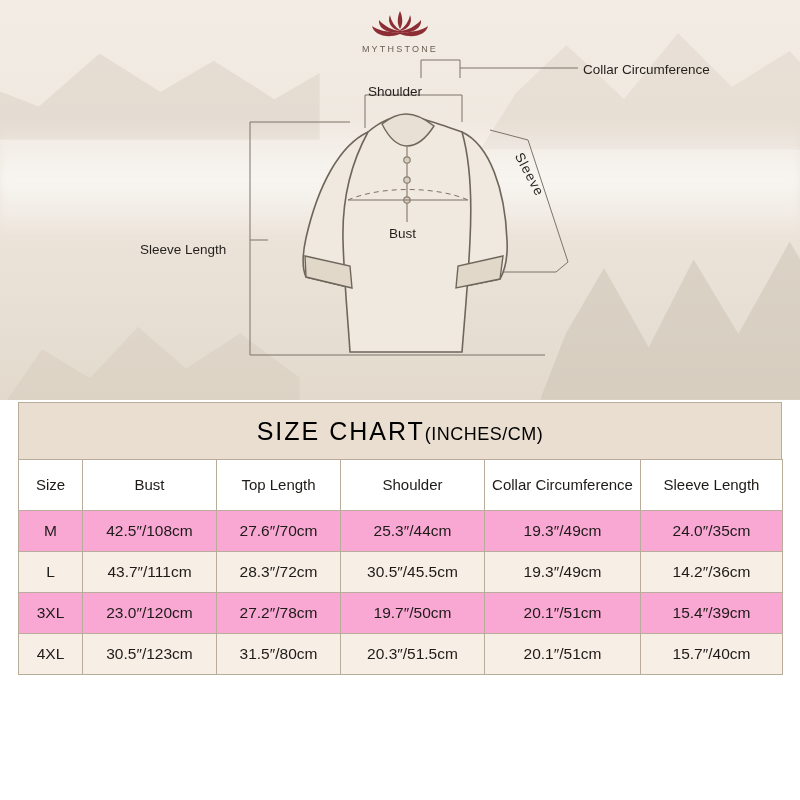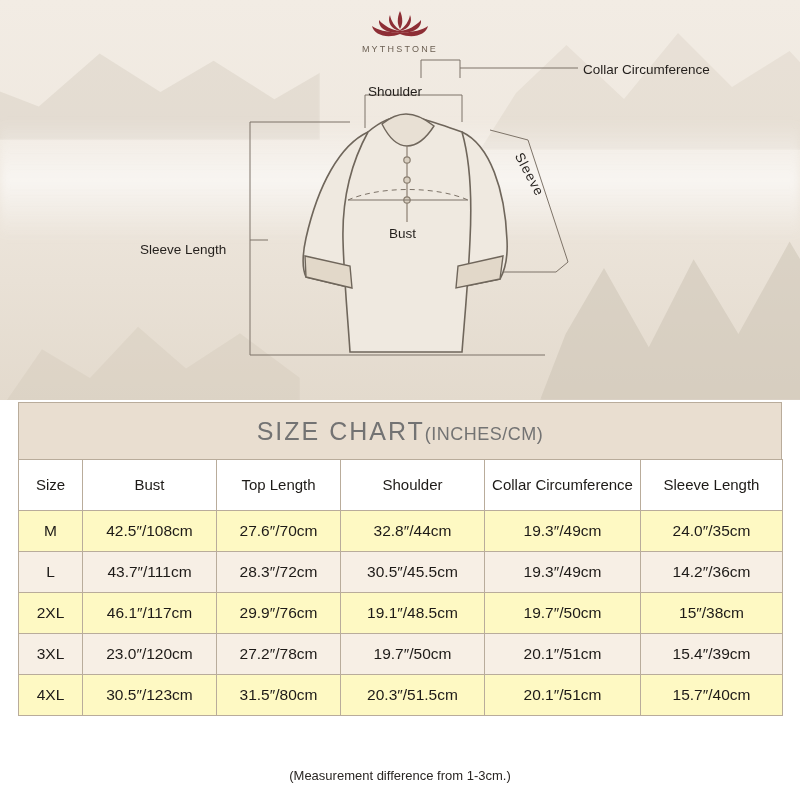--- a/index.html
+++ b/index.html
@@ -113,34 +113,34 @@
   .chart-title-bar {
     background: #e9ded0;
     height: 56px;
     display: flex;
     align-items: center;
     justify-content: center;
     border: 1px solid #b9ac9b;
     border-bottom: none;
   }
   .chart-title {
-    color: #737373;
+    color: #000000;
     font-size: 25px;
     letter-spacing: 2px;
     font-family: "Liberation Sans", sans-serif;
   }
   .chart-title .sub {
     font-size: 18px;
     letter-spacing: 0.5px;
   }
   table.size-table {
     border-collapse: collapse;
     width: 764px;
     table-layout: fixed;
-    background: #fef9c3;
+    background: #f9a8d4;
   }
   table.size-table th,
   table.size-table td {
     border: 1px solid #b9ac9b;
     text-align: center;
     color: #1d1a17;
     font-family: "Liberation Sans", sans-serif;
   }
   table.size-table th {
     height: 48px;
@@ -289,54 +289,45 @@
           <th>Shoulder</th>
           <th>Collar Circumference</th>
           <th>Sleeve Length</th>
         </tr>
       </thead>
       <tbody>
         <tr>
           <td>M</td>
           <td>42.5″/108cm</td>
           <td>27.6″/70cm</td>
-          <td>32.8″/44cm</td>
+          <td>25.3″/44cm</td>
           <td>19.3″/49cm</td>
           <td>24.0″/35cm</td>
         </tr>
         <tr>
           <td>L</td>
           <td>43.7″/111cm</td>
           <td>28.3″/72cm</td>
           <td>30.5″/45.5cm</td>
           <td>19.3″/49cm</td>
           <td>14.2″/36cm</td>
         </tr>
         <tr>
-          <td>2XL</td>
-          <td>46.1″/117cm</td>
-          <td>29.9″/76cm</td>
-          <td>19.1″/48.5cm</td>
-          <td>19.7″/50cm</td>
-          <td>15″/38cm</td>
-        </tr>
-        <tr>
           <td>3XL</td>
           <td>23.0″/120cm</td>
           <td>27.2″/78cm</td>
           <td>19.7″/50cm</td>
           <td>20.1″/51cm</td>
           <td>15.4″/39cm</td>
         </tr>
         <tr>
           <td>4XL</td>
           <td>30.5″/123cm</td>
           <td>31.5″/80cm</td>
           <td>20.3″/51.5cm</td>
           <td>20.1″/51cm</td>
           <td>15.7″/40cm</td>
         </tr>
       </tbody>
     </table>
   </div>
 
-  <div class="footnote">(Measurement difference from 1-3cm.)</div>
 </div>
 
 </body></html>

